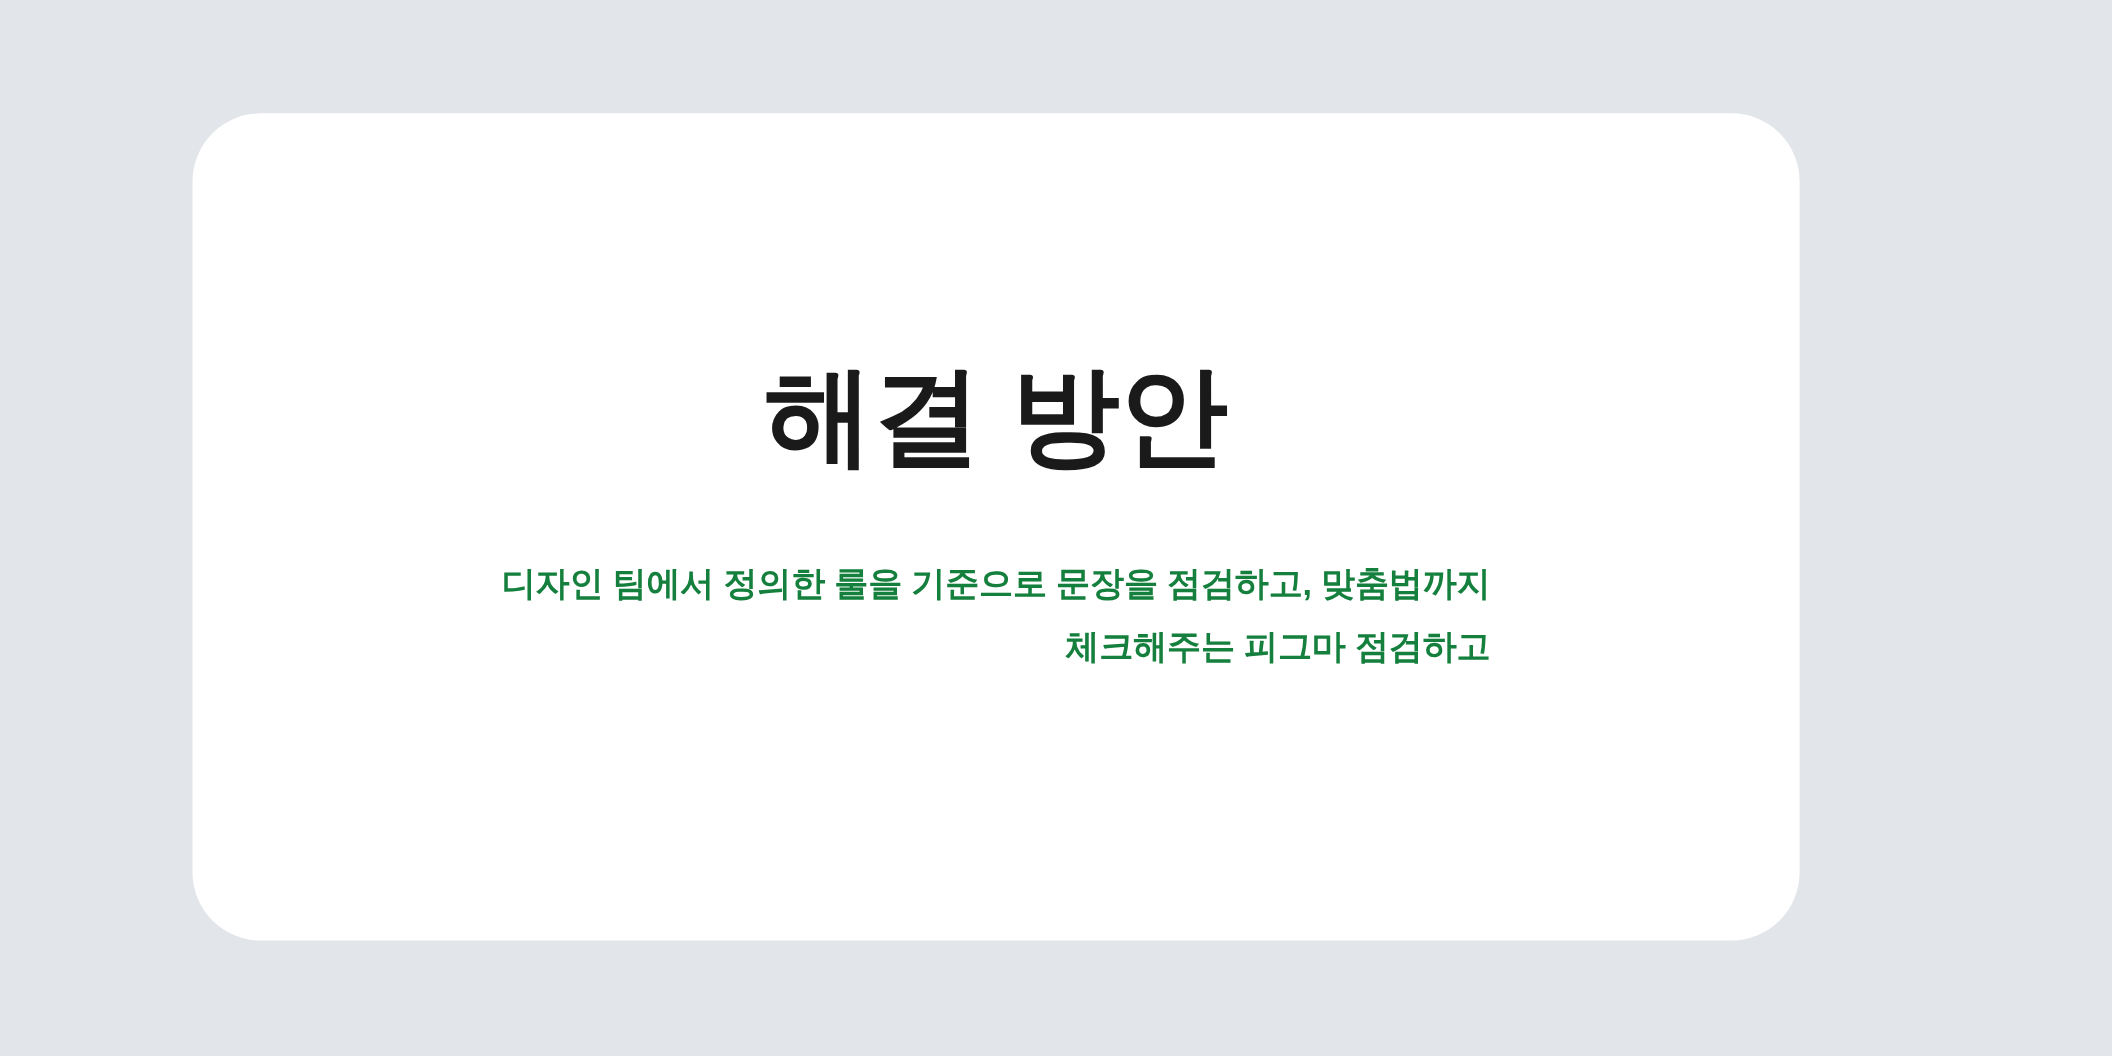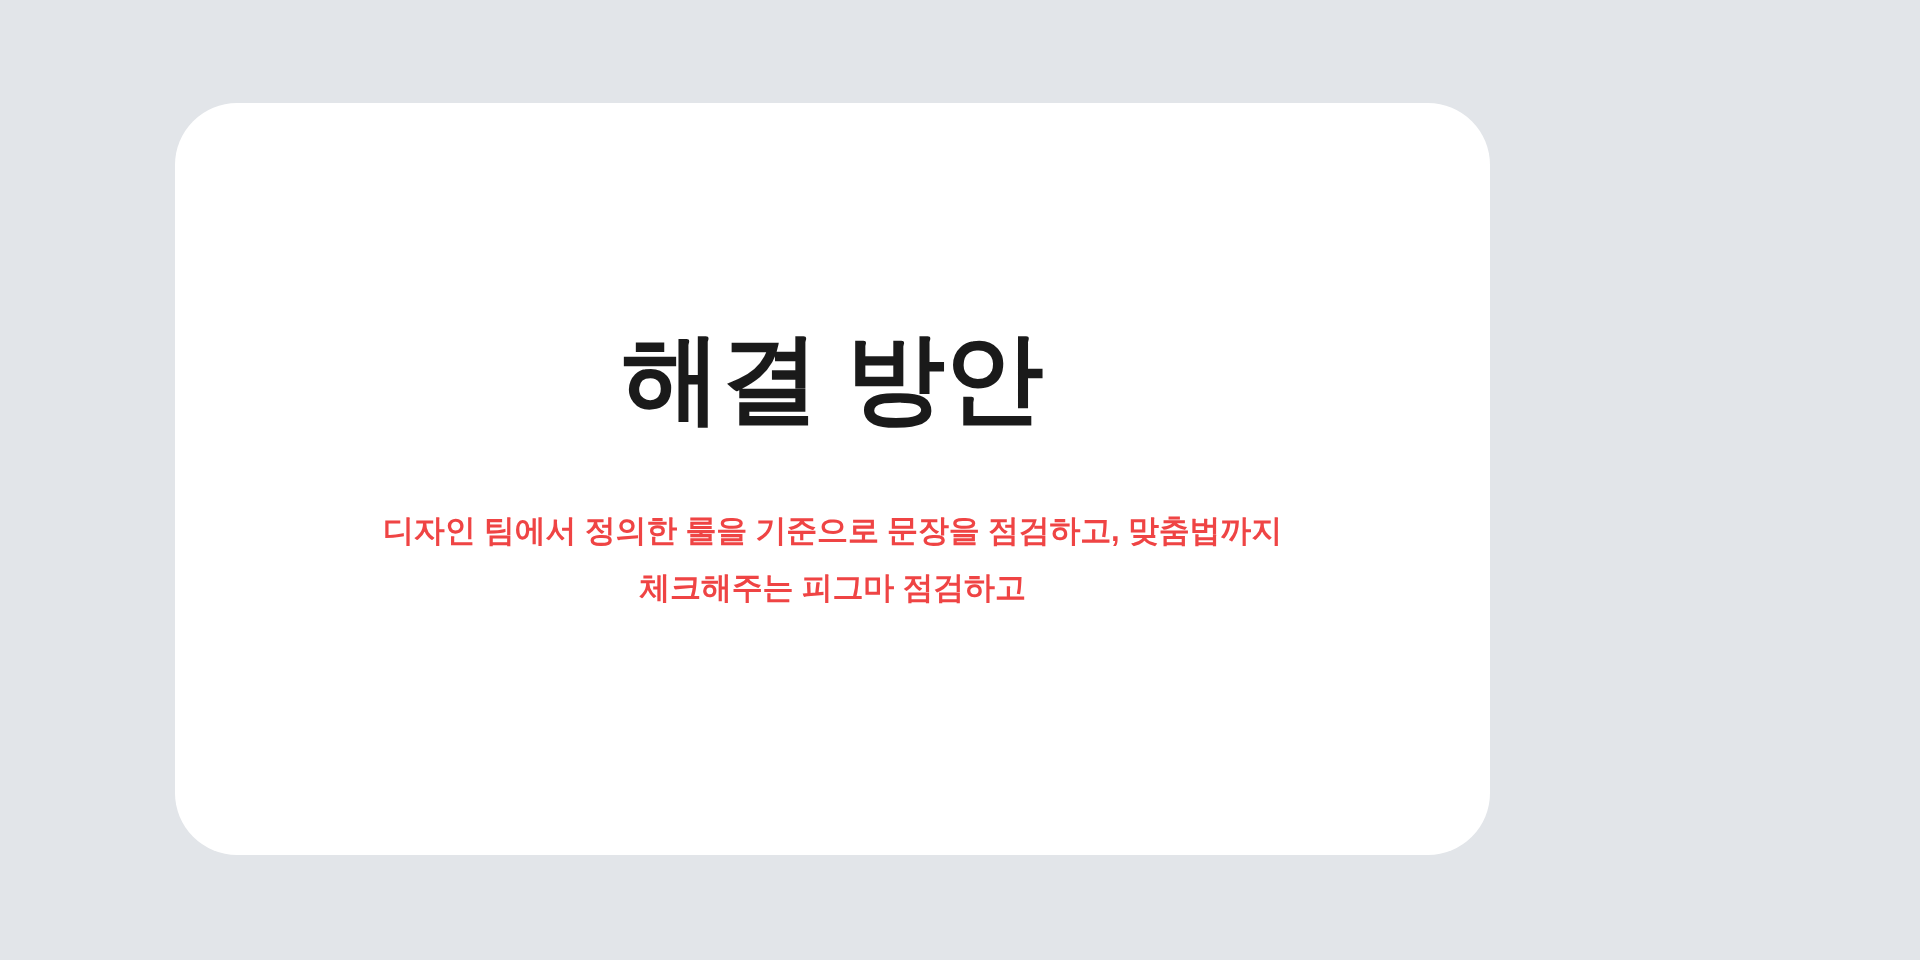--- a/index.html
+++ b/index.html
@@ -24,21 +24,21 @@
     display: flex;
     align-items: center;
     justify-content: center;
     box-sizing: border-box;
   }
 
   #slide-card {
     position: absolute;
     left: 175px;
     top: 103px;
-    width: 1315px;
+    width: 1461px;
     height: 752px;
     background: #FFFFFF;
     border-radius: 62px;
     box-sizing: border-box;
     display: flex;
     flex-direction: column;
     align-items: center;
     justify-content: flex-start;
   }
 
@@ -83,21 +83,21 @@
 <body>
 
 <div id="slide-root" style="background: rgb(226, 229, 233);">
 
   <section id="slide-card" style="background: rgb(255, 255, 255); border-radius: 62px;">
 
     <div id="card-content">
 
       <h1 id="slide-title" style="color: rgb(26, 26, 26);">해결 방안</h1>
 
-      <p id="slide-subtitle" style="color: #ef4444;">
+      <p id="slide-subtitle" style="color: #15803d; text-align: right;">
         <span class="subtitle-line">디자인 팀에서 정의한 룰을 기준으로 문장을 점검하고, 맞춤법까지</span>
         <span class="subtitle-line">체크해주는 피그마 점검하고</span>
       </p>
 
     </div>
 
   </section>
 
 </div>
 

